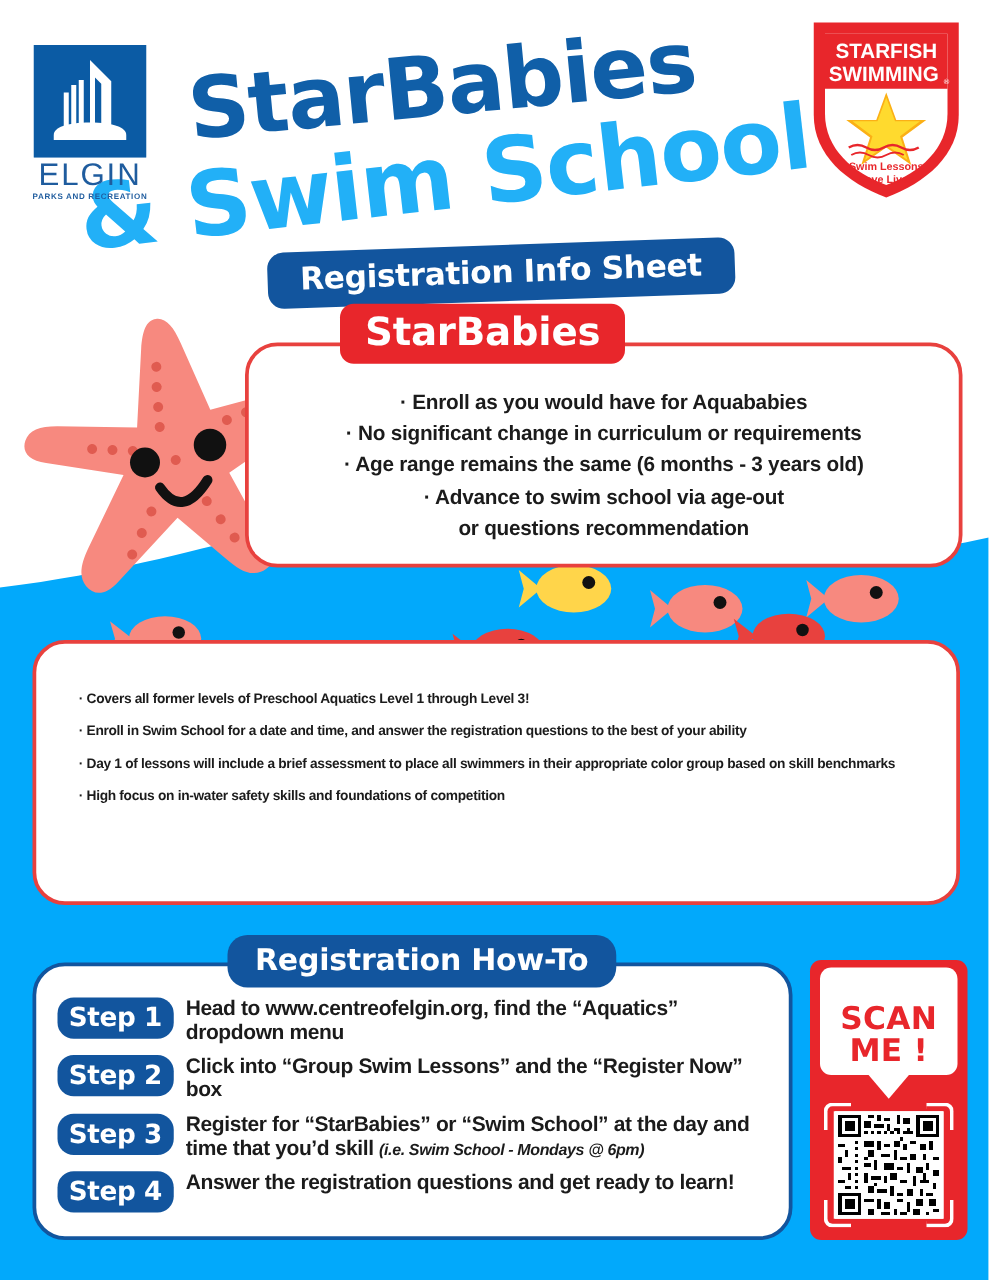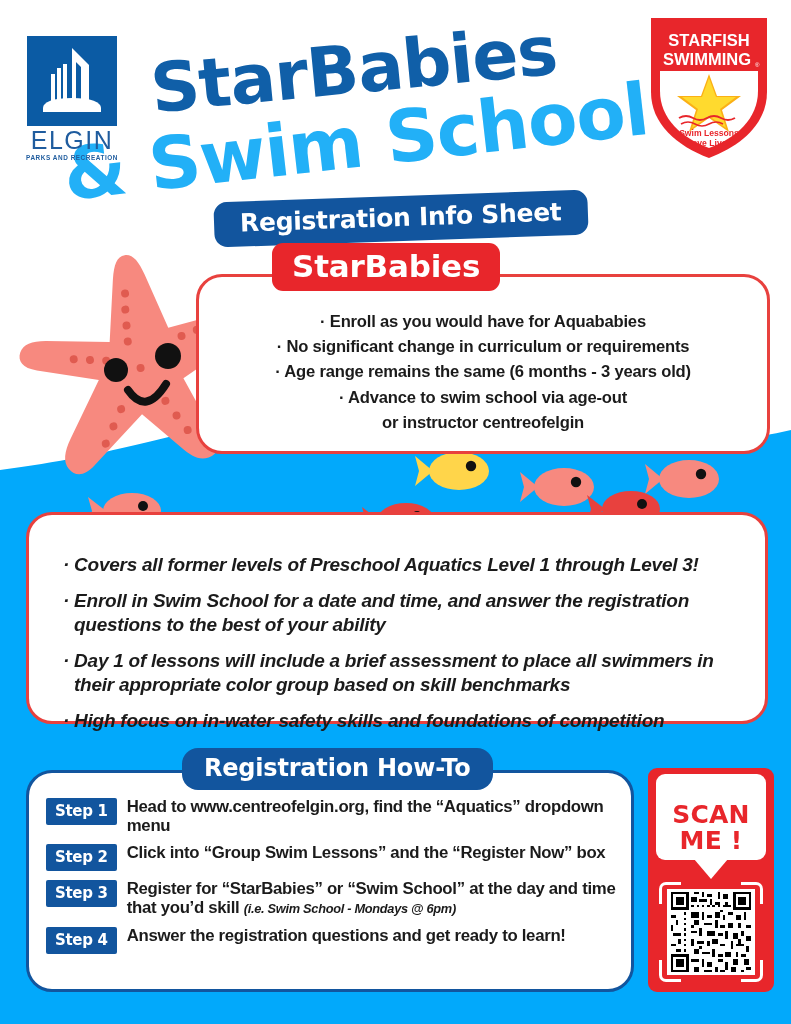--- a/index.html
+++ b/index.html
@@ -194,29 +194,28 @@
     left: 100px; top: 488px;
     font-size: 31px;
   }
   .ss-list {
     position: absolute;
     left: 34px; top: 38px;
     right: 18px;
   }
   .ss-item {
     font-family: "Liberation Sans", sans-serif;
-    font-size: 19px;
+    font-size: 11px;
     font-weight: 700;
     color: #1B1B1B;
     line-height: 1.26;
     margin-bottom: 12px;
     text-indent: -11px;
     padding-left: 11px;
     letter-spacing: -0.25px;
-    font-style: italic;
   }
 
   
   #card-registration {
     left: 26px; top: 770px;
     width: 608px; height: 222px;
   }
   #title-registration {
     left: 182px; top: 748px;
     font-size: 24px;
@@ -231,22 +230,22 @@
     display: flex;
     align-items: flex-start;
     margin-bottom: 6px;
   }
   .step-badge {
     flex: 0 0 auto;
     background: #12559E;
     color: #FFFFFF;
     font-family: "DejaVu Sans", sans-serif;
     font-weight: 900;
-    font-size: 15px;
-    border-radius: 2px;
+    font-size: 21px;
+    border-radius: 13px;
     padding: 4px 9px 5px 9px;
     margin-right: 10px;
     margin-top: 3px;
     white-space: nowrap;
     letter-spacing: -0.3px;
   }
   .step-text {
     font-family: "Liberation Sans", sans-serif;
     font-size: 16.8px;
     font-weight: 700;
@@ -454,21 +453,21 @@
       </g>
     </g>
   </svg>
 
   <div class="card" id="card-starbabies">
     <div class="sb-list">
       <div class="sb-item">· Enroll as you would have for Aquababies</div>
       <div class="sb-item">· No significant change in curriculum or requirements</div>
       <div class="sb-item">· Age range remains the same (6 months - 3 years old)</div>
       <div class="sb-item">· Advance to swim school via age-out</div>
-      <div class="sb-item">or instructor centreofelgin</div>
+      <div class="sb-item">or questions recommendation</div>
     </div>
   </div>
   <div class="card-title" id="title-starbabies">StarBabies</div>
 
   <div class="card" id="card-swimschool">
     <div class="ss-list">
       <div class="ss-item">· Covers all former levels of Preschool Aquatics Level 1 through Level 3!</div>
       <div class="ss-item">· Enroll in Swim School for a date and time, and answer the registration questions to the best of your ability</div>
       <div class="ss-item">· Day 1 of lessons will include a brief assessment to place all swimmers in their appropriate color group based on skill benchmarks</div>
       <div class="ss-item">· High focus on in-water safety skills and foundations of competition</div>

